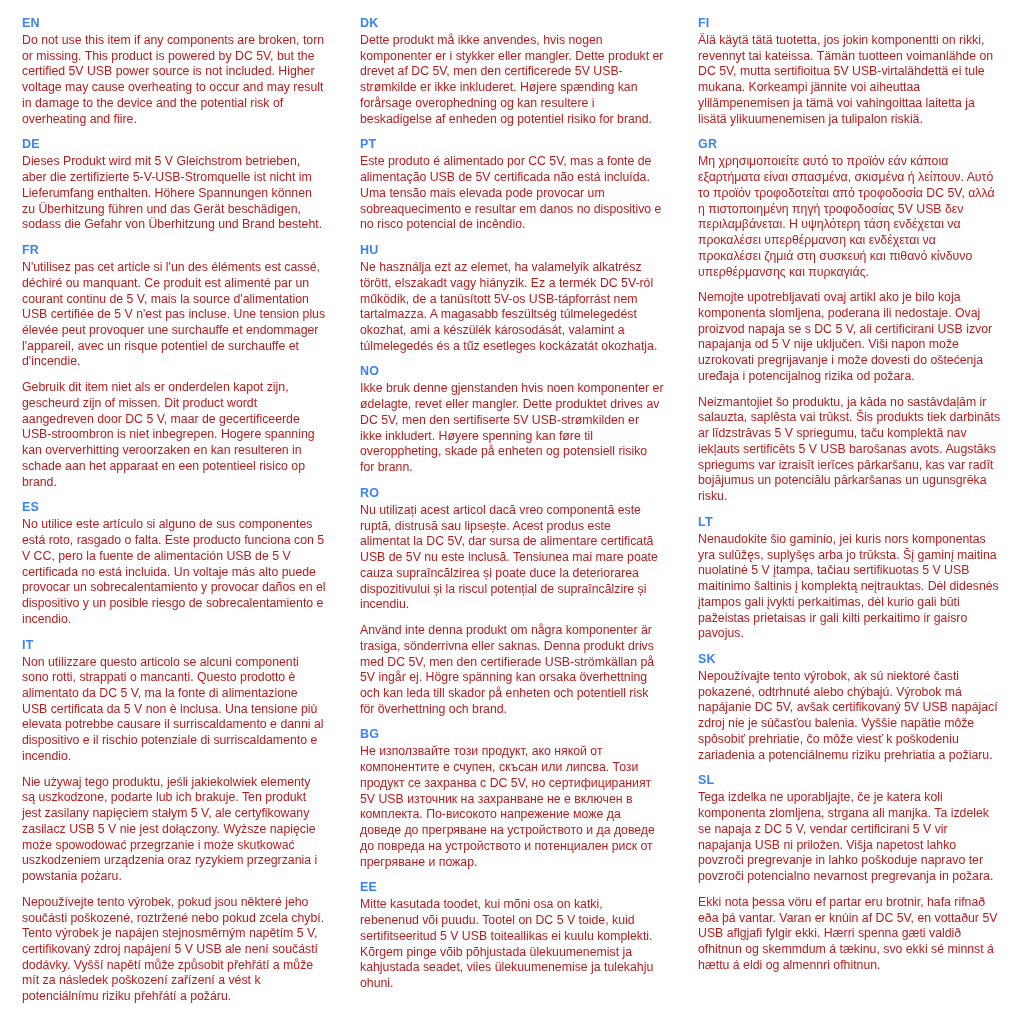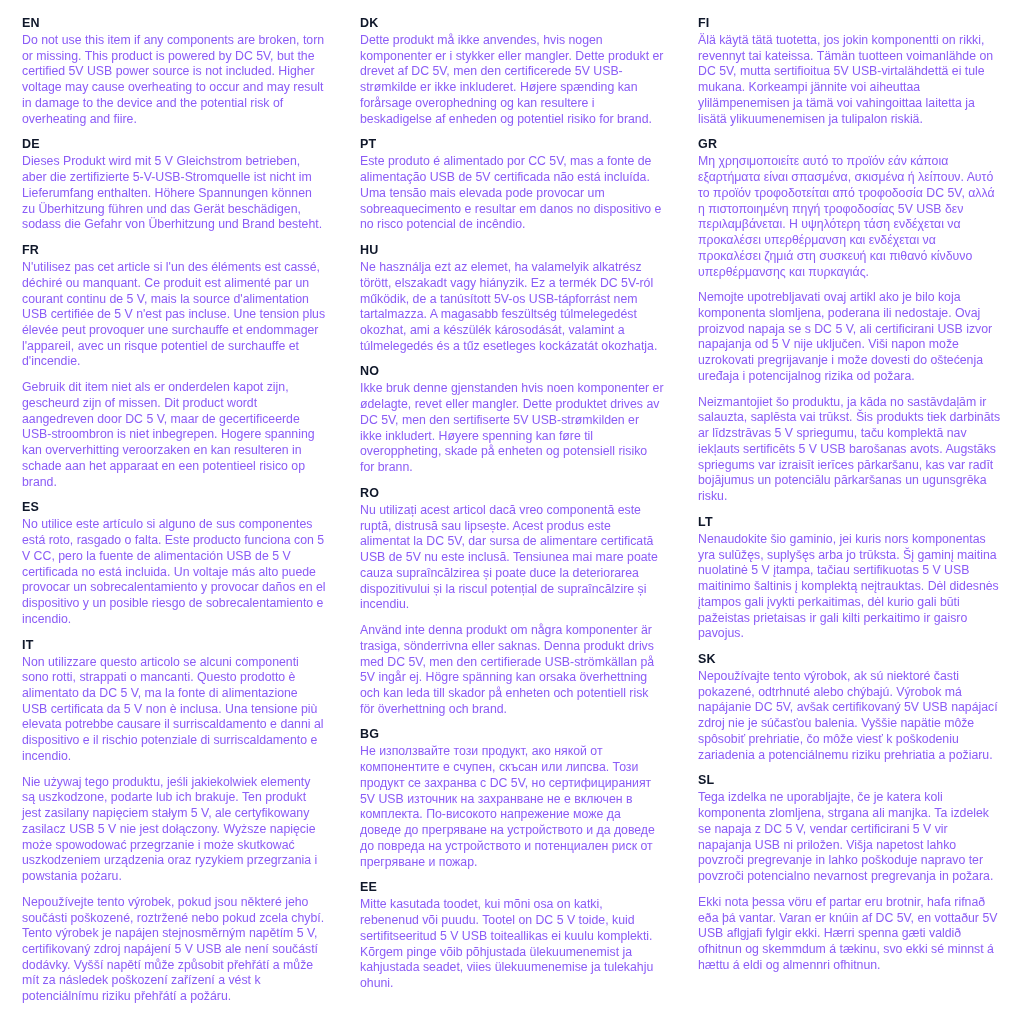--- a/index.html
+++ b/index.html
@@ -18,29 +18,29 @@
     background: #ffffff;
   }
   .col {
     flex: 1 1 0;
     min-width: 0;
   }
   .block { margin: 0 0 10px 0; }
   .lang {
     font-size: 12.5px;
     font-weight: bold;
-    color: #0f172a;
+    color: #3b82f6;
     margin: 0 0 3px 0;
     letter-spacing: 0.2px;
   }
   .txt {
     font-size: 12.3px;
     line-height: 1.28;
     margin: 0;
-    color: #8b5cf6;
+    color: #b91c1c;
   }
 </style>
 </head>
 <body>
 
 <div class="page">
 
   <div class="col">
     <section class="block">
       <h2 class="lang">EN</h2>

